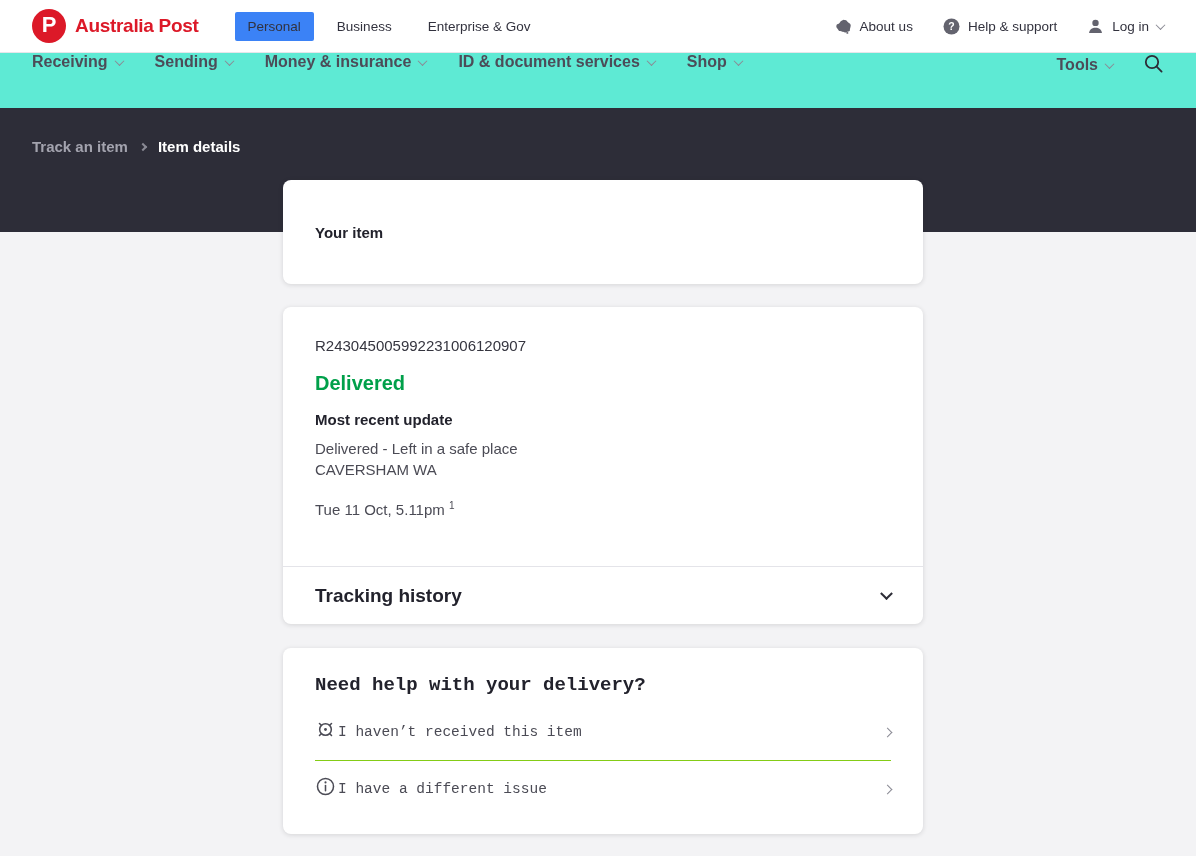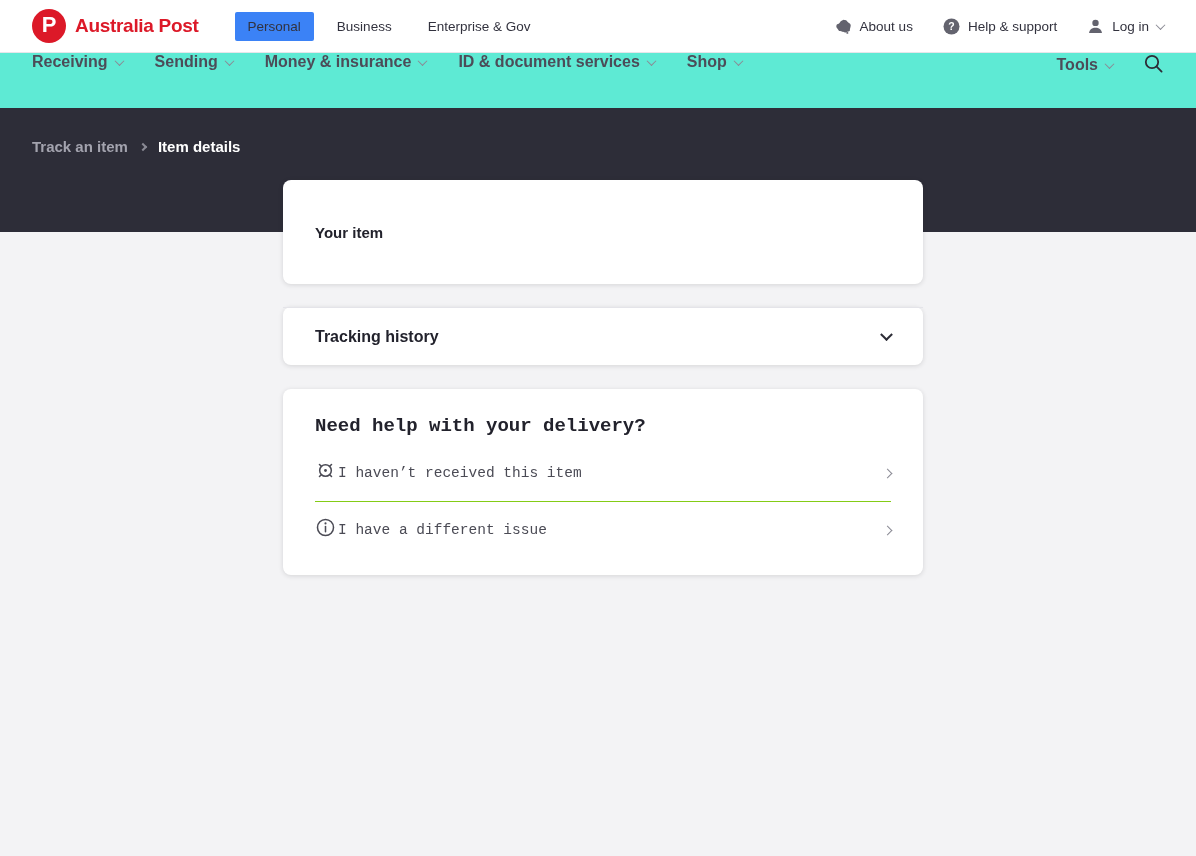--- a/index.html
+++ b/index.html
@@ -78,21 +78,21 @@
   .track-status { margin-top:18px; font-size:20px; font-weight:bold; }
   .update-heading { margin-top:16px; font-size:15px; font-weight:bold; color:#22222c; }
   .update-line { font-size:15px; color:#4b4b55; line-height:21px; }
   .update-line.first { margin-top:10px; }
   .update-time { margin-top:20px; font-size:15px; color:#4b4b55; }
   .update-time sup { font-size:10px; color:#4b4b55; }
   .track-divider { border-top:1px solid #e4e4e9; }
   .history-row {
     height:57px; display:flex; align-items:center; padding:0 32px; cursor:pointer;
   }
-  .history-label { font-size:16px; font-weight:bold; color:#22222c; }
+  .history-label { font-size:19px; font-weight:bold; color:#22222c; }
   .history-row .chev-wrap { margin-left:auto; }
 
   .help-card { margin-top:24px; padding:26px 32px 18px;font-family:Liberation Mono, monospace; }
   .help-title { font-size:19px; font-weight:bold; color:#22222c; margin-bottom:8px; }
   .help-row {
     height:56px; display:flex; align-items:center; gap:2px; cursor:pointer;
   }
   .help-row + .help-row { border-top:1px solid #84cc16; }
   .help-label { font-size:14.5px; color:#4b4b55; }
   .help-row .chev-wrap { margin-left:auto; }
@@ -193,20 +193,28 @@
   </div>
 </section>
 
 <main class="content">
 
   <div class="card card-title-card">
     <h1 class="page-title">Your item</h1>
   </div>
 
   <div class="card track-card">
+    <div class="track-body">
+      <div class="track-id">R243045005992231006120907</div>
+      <div class="track-status" style="color:#00a04a">Delivered</div>
+      <div class="update-heading">Most recent update</div>
+      <div class="update-line first">Delivered - Left in a safe place</div>
+      <div class="update-line">CAVERSHAM WA</div>
+      <div class="update-time"><span>Tue 11 Oct, 5.11pm</span>&nbsp;<sup>1</sup></div>
+    </div>
     <div class="track-divider"></div>
     <div class="history-row">
       <span class="history-label">Tracking history</span>
       <span class="chev-wrap">
         <span class="chev chev-big"></span>
       </span>
     </div>
   </div>
 
   <div class="card help-card">

